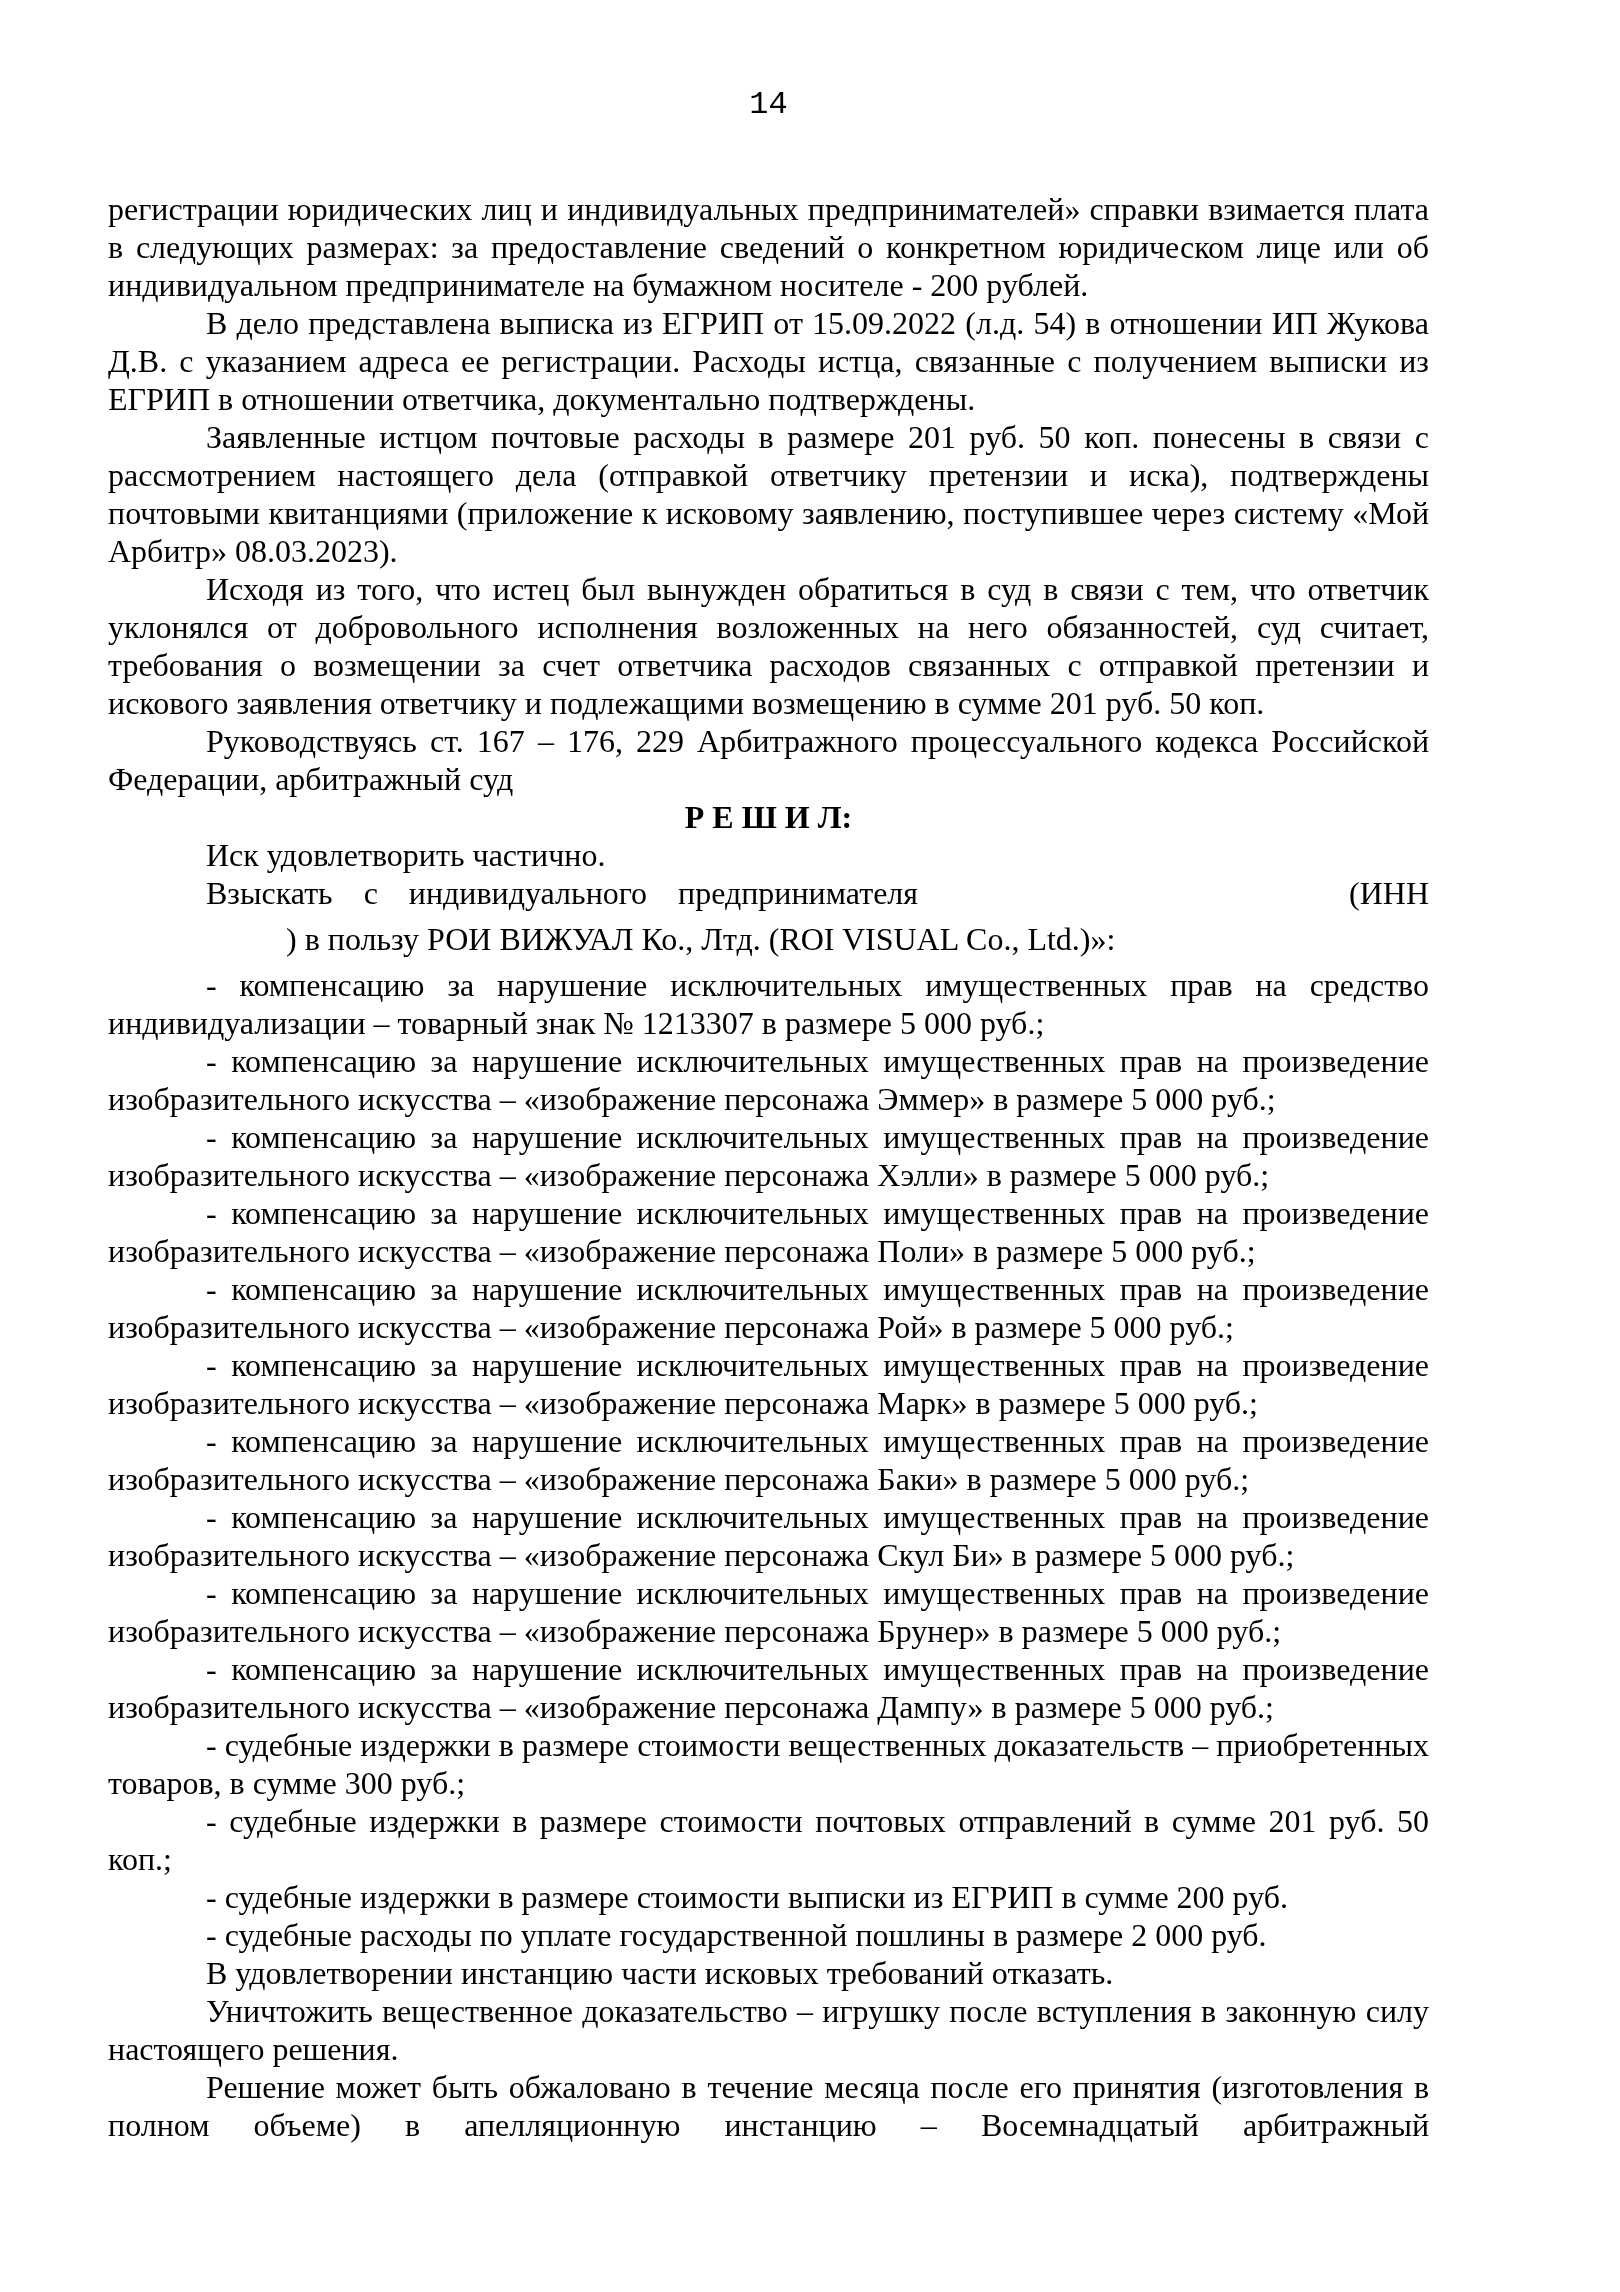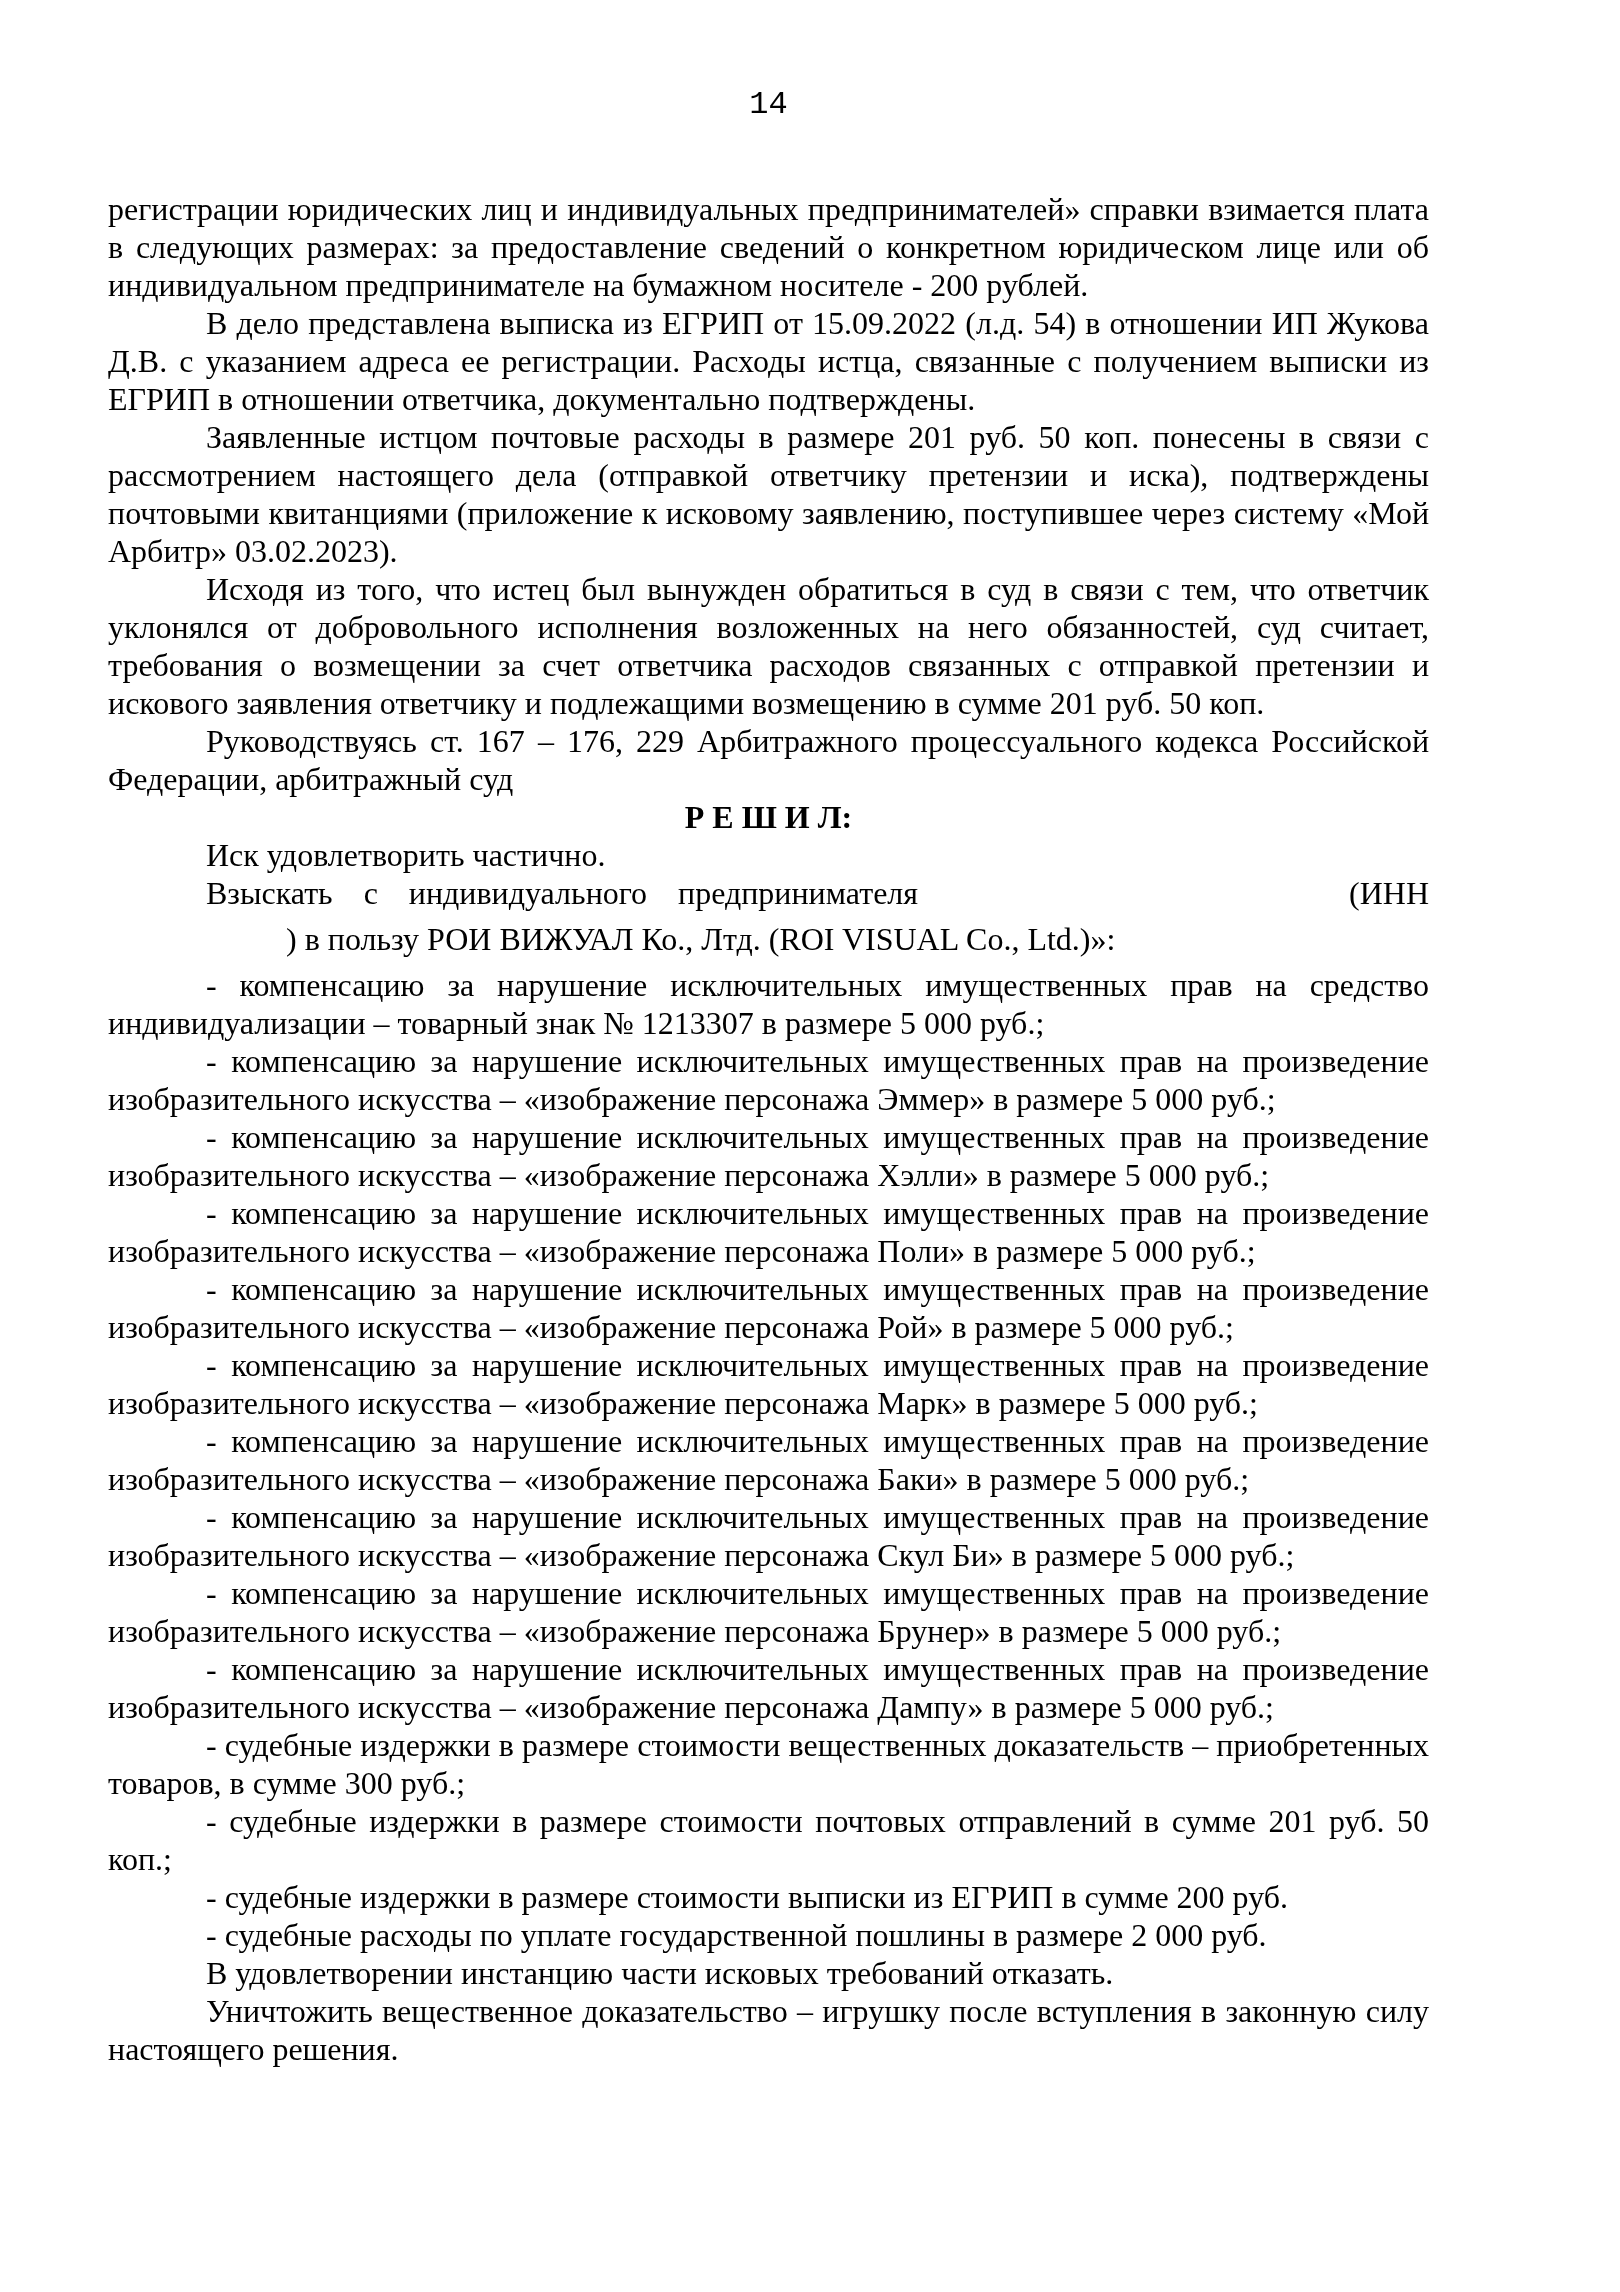--- a/index.html
+++ b/index.html
@@ -66,21 +66,21 @@
 <div class="page">
 
   <div class="page-number">14</div>
 
   <div>
 
     <p class="para">регистрации юридических лиц и индивидуальных предпринимателей» справки взимается плата в следующих размерах: за предоставление сведений о конкретном юридическом лице или об индивидуальном предпринимателе на бумажном носителе - 200 рублей.</p>
 
     <p class="para indent">В дело представлена выписка из ЕГРИП от 15.09.2022 (л.д. 54) в отношении ИП Жукова Д.В. с указанием адреса ее регистрации. Расходы истца, связанные с получением выписки из ЕГРИП в отношении ответчика, документально подтверждены.</p>
 
-    <p class="para indent">Заявленные истцом почтовые расходы в размере 201 руб. 50 коп. понесены в связи с рассмотрением настоящего дела (отправкой ответчику претензии и иска), подтверждены почтовыми квитанциями (приложение к исковому заявлению, поступившее через систему «Мой Арбитр» 03.02.2023).</p>
+    <p class="para indent">Заявленные истцом почтовые расходы в размере 201 руб. 50 коп. понесены в связи с рассмотрением настоящего дела (отправкой ответчику претензии и иска), подтверждены почтовыми квитанциями (приложение к исковому заявлению, поступившее через систему «Мой Арбитр» 08.03.2023).</p>
 
     <p class="para indent">Исходя из того, что истец был вынужден обратиться в суд в связи с тем, что ответчик уклонялся от добровольного исполнения возложенных на него обязанностей, суд считает, требования о возмещении за счет ответчика расходов связанных с отправкой претензии и искового заявления ответчику и подлежащими возмещению в сумме 201 руб. 50 коп.</p>
 
     <p class="para indent">Руководствуясь ст. 167 – 176, 229 Арбитражного процессуального кодекса Российской Федерации, арбитражный суд</p>
 
     <p class="resolved-heading">Р Е Ш И Л:</p>
 
     <p class="para indent">Иск удовлетворить частично.</p>
 
     <p class="line-recover"><span>Взыскать с индивидуального предпринимателя</span><span class="redaction-gap"></span><span>(ИНН</span></p>
@@ -104,16 +104,17 @@
         <p class="para indent">- судебные издержки в размере стоимости вещественных доказательств – приобретенных товаров, в сумме 300 руб.;</p>
         <p class="para indent">- судебные издержки в размере стоимости почтовых отправлений в сумме 201 руб. 50 коп.;</p>
         <p class="para indent">- судебные издержки в размере стоимости выписки из ЕГРИП в сумме 200 руб.</p>
         <p class="para indent">- судебные расходы по уплате государственной пошлины в размере 2 000 руб.</p>
       </div>
 
     <p class="para indent">В удовлетворении инстанцию части исковых требований отказать.</p>
 
     <p class="para indent">Уничтожить вещественное доказательство – игрушку после вступления в законную силу настоящего решения.</p>
 
+    <p class="para indent justify-all">Решение может быть обжаловано в течение месяца после его принятия (изготовления в полном объеме) в апелляционную инстанцию – Восемнадцатый арбитражный</p>
 
   </div>
 </div>
 
 
 </body></html>

